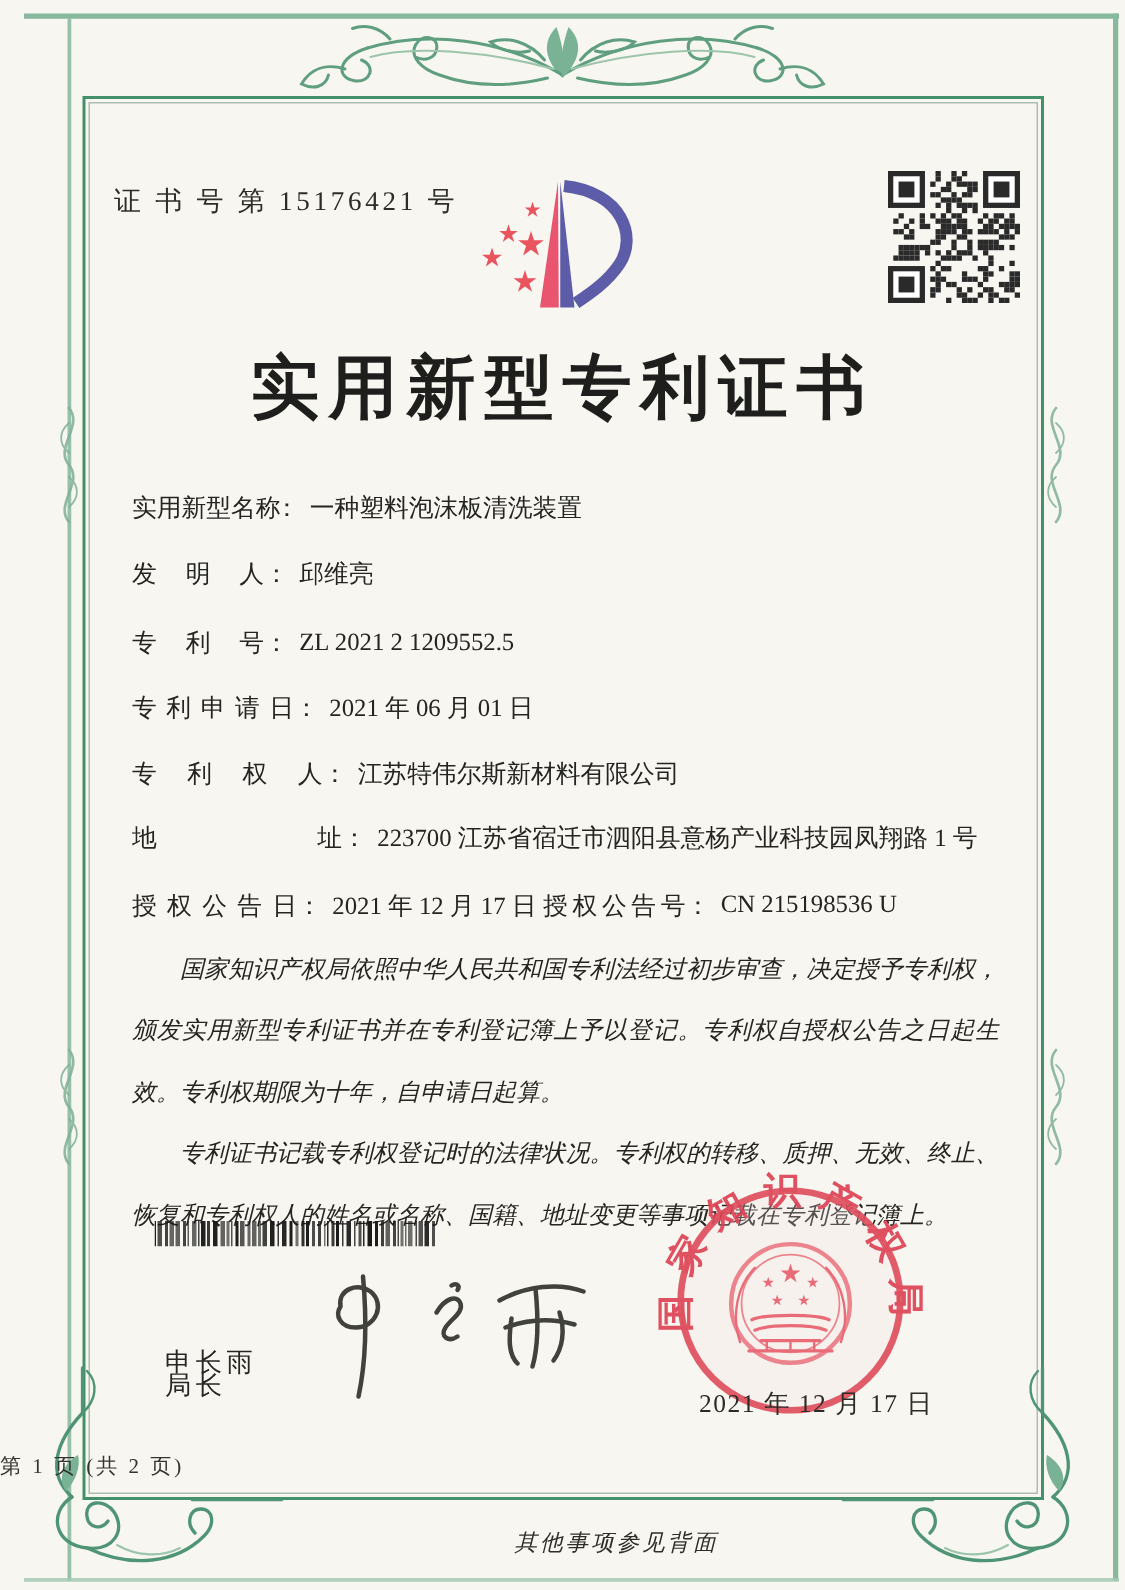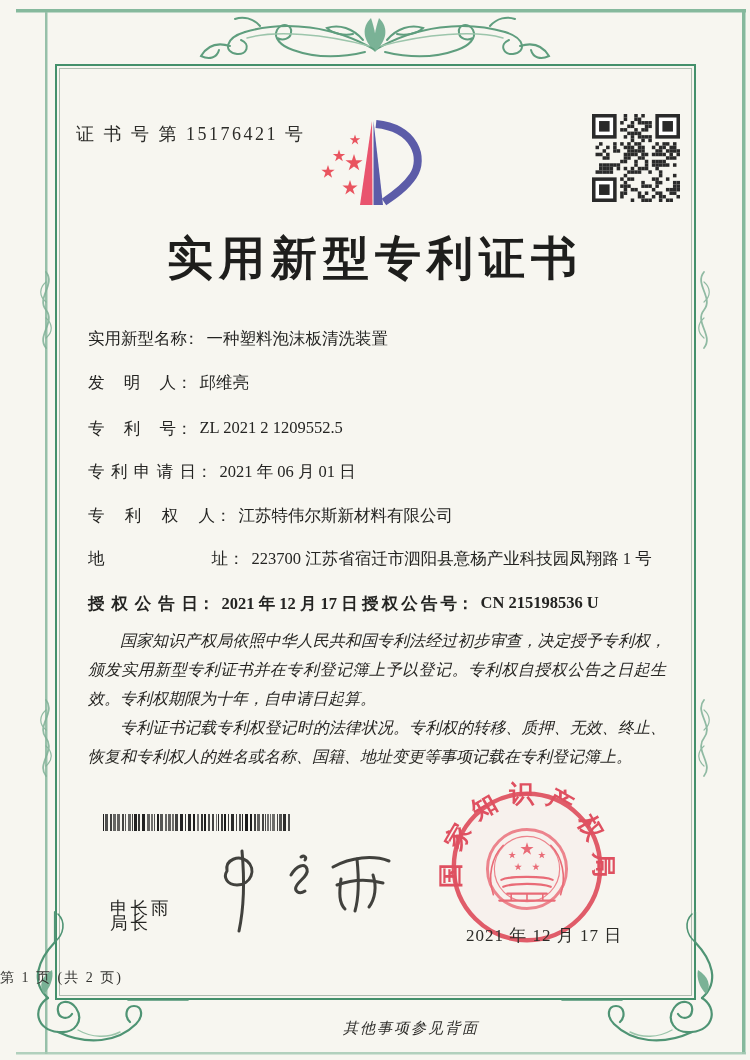--- a/index.html
+++ b/index.html
@@ -38,27 +38,27 @@
     vertical-align:top;color:#242422;
   }
   .fcolon{display:inline-block;vertical-align:top;}
   .fvalue{display:inline-block;vertical-align:top;margin-left:7px;color:#242422;}
   .fr0{top:328px;} .fr0 .flabel{width:95px;}
   .fr1{top:372px;} .fr1 .flabel{width:88px;}
   .fr2{top:418px;} .fr2 .flabel{width:88px;}
   .fr3{top:461px;} .fr3 .flabel{width:108px;}
   .fr4{top:505px;} .fr4 .flabel{width:127px;}
   .fr5{top:548px;} .fr5 .flabel{width:140px;}
-  .fr6{top:593px;font-weight:bold;} .fr6 .flabel{width:110px;}
+  .fr6{top:593px;} .fr6 .flabel{width:110px;}
   .grant-pair2{position:absolute;left:274px;top:0;white-space:nowrap;}
   .grant-pair2 .flabel{width:95px;}
 
   .body-text{
     left:88px;top:626px;width:578px;
-    font-size:16px;line-height:29px;text-align:justify;
+    font-size:16px;line-height:41px;text-align:justify;
     font-style:italic;color:#262522;
   }
   .body-text p{margin:0;text-indent:2em;}
 
   .officer-title{left:110px;top:871px;font-size:17.5px;letter-spacing:3px;margin-top:40px;}
   .officer-name{left:110px;top:896px;font-size:17.5px;letter-spacing:3px;}
 
   .seal-date{left:466px;top:924px;font-size:17px;letter-spacing:1px;z-index:6;color:#2b2b27;}
   .page-no{left:0;top:969px;width:100%;text-align:left;font-size:14px;letter-spacing:2px;color:#333330;}
   .back-note{left:0;top:1019px;width:100%;text-align:center;font-size:15px;font-style:italic;letter-spacing:2px;color:#2e2d2a;margin-left:36px;}

